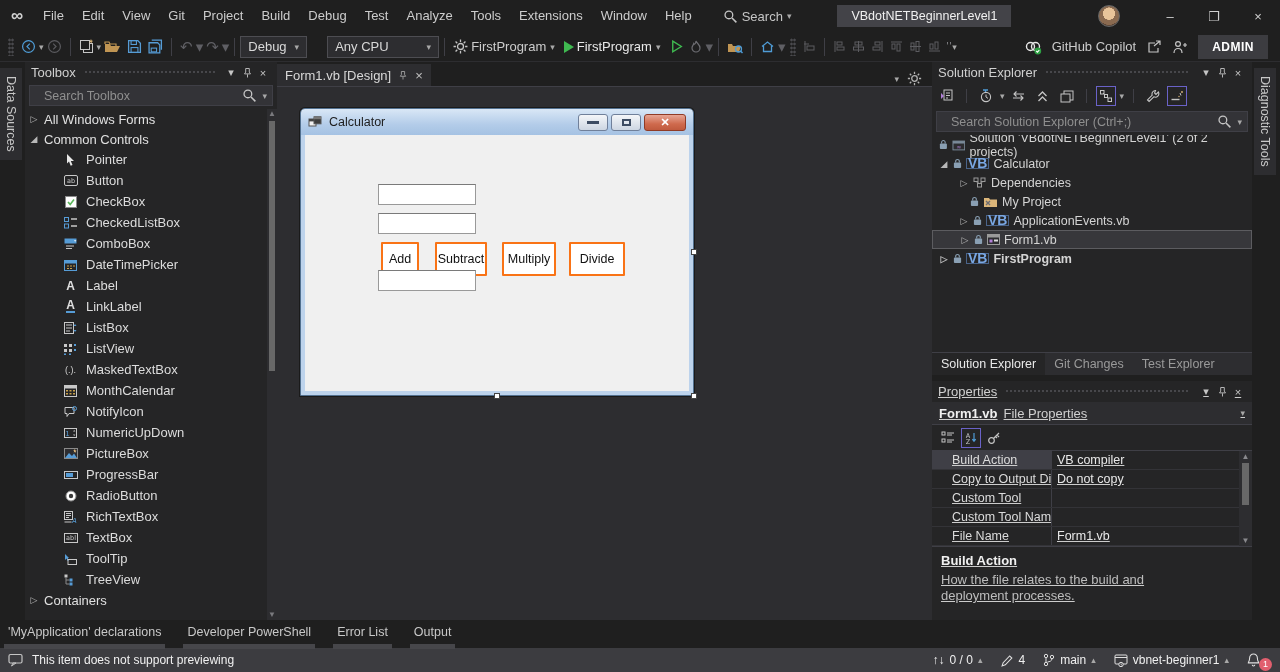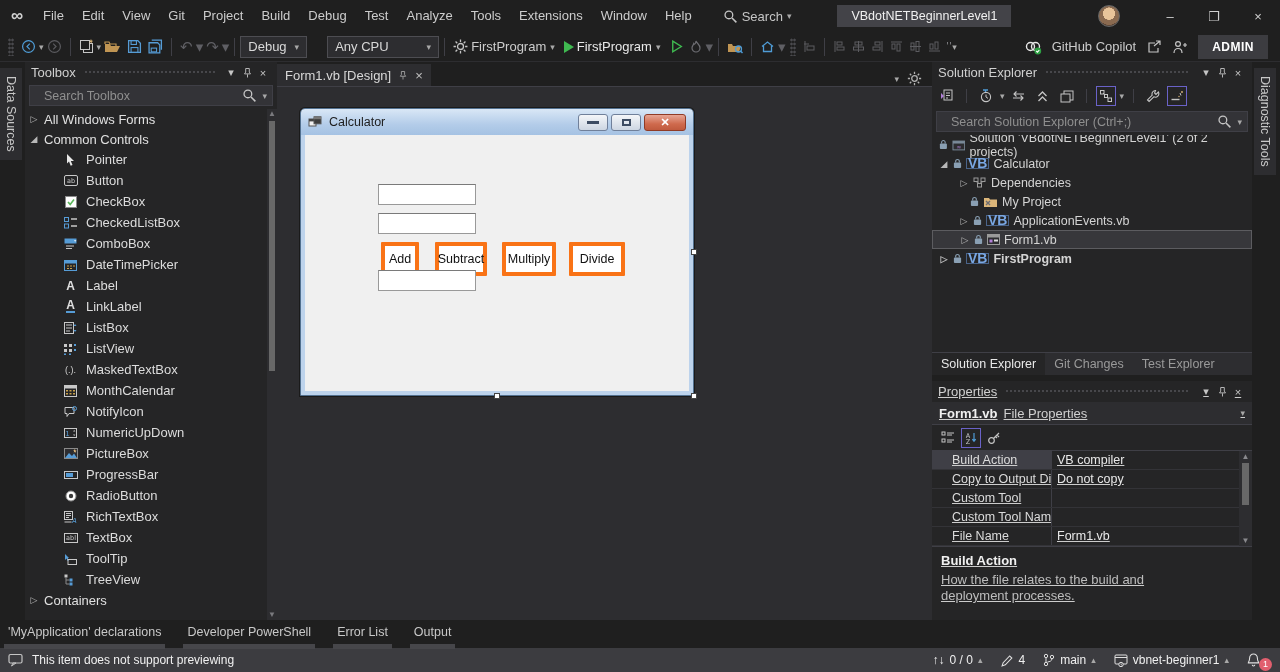--- a/index.html
+++ b/index.html
@@ -71,21 +71,21 @@
   .vform { position:absolute; left:23px; top:21px; width:394px; height:288px; border:1px solid #52708f; border-radius:5px 5px 0 0; box-shadow:0 0 0 1px #1a1a1a; }
   .vform-title { height:26px; background:linear-gradient(#d9e7f6, #b3cce9 60%, #a5c2e3); border-radius:4px 4px 0 0; display:flex; align-items:center; padding:0 7px; gap:7px; }
   .vform-title .ftext { color:#1e1e1e; font-size:12.5px; }
   .fbtns { margin-left:auto; display:flex; gap:3px; }
   .fbtn { width:30px; height:17px; border:1px solid #70809a; border-radius:3px; background:linear-gradient(#f4f6f9, #cdd6e2); display:flex; align-items:center; justify-content:center; }
   .fbtn.close { width:42px; background:linear-gradient(#e7a695, #cf6a4d 60%, #c05a3e); border-color:#903b26; color:#fff; font-weight:bold; font-size:11px; }
   .fbtn .bar { width:12px; height:3px; background:#3d4c63; }
   .fbtn .box { width:9px; height:7px; border:2px solid #3d4c63; }
   .vform-body { position:relative; height:calc(100% - 26px); background:#f0f0f0; border-left:4px solid #bdd3ec; border-right:4px solid #bdd3ec; border-bottom:4px solid #bdd3ec; }
   .wtb { position:absolute; width:98px; height:21px; background:#ffffff; border:1px solid #999999; border-top-color:#7a7a7a; }
-  .wbtn { position:absolute; height:34px; background:#ffffff; border:4px solid #f97316; border-radius:1px; color:#111; font-size:12.5px; display:flex; align-items:center; justify-content:center; }
+  .wbtn { position:absolute; height:34px; background:#ffffff; border:2px solid #f97316; border-radius:1px; color:#111; font-size:12.5px; display:flex; align-items:center; justify-content:center; }
   .handle { position:absolute; width:6px; height:6px; background:#fff; border:1px solid #444; }
 
   
   .right-col { width:320px; flex:0 0 320px; display:flex; flex-direction:column; gap:6px; background:#1f1f1f; }
   .sol-exp { height:313px; flex:0 0 313px; }
   .se-toolbar { height:26px; display:flex; align-items:center; gap:4px; padding:0 5px; flex:0 0 26px; }
   .se-ic { width:20px; height:20px; display:flex; align-items:center; justify-content:center; color:#c5c5c5; }
   .se-ic.toggled { border:1px solid #6a62c8; }
   .tree { flex:1; overflow:hidden; font-size:12.5px; }
   .tree-row { height:19px; display:flex; align-items:center; gap:4px; color:#d4d4d4; }

